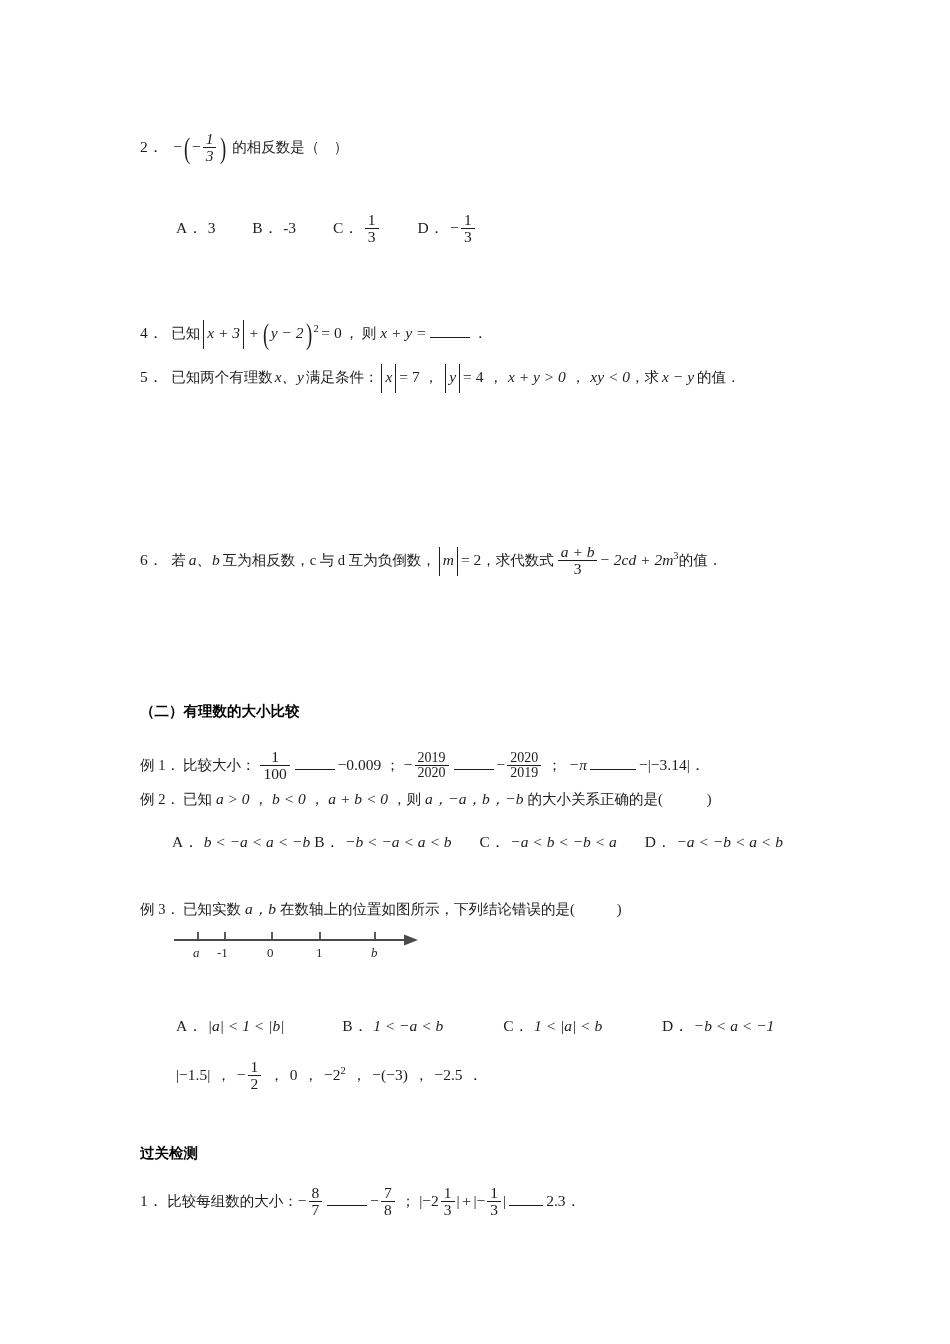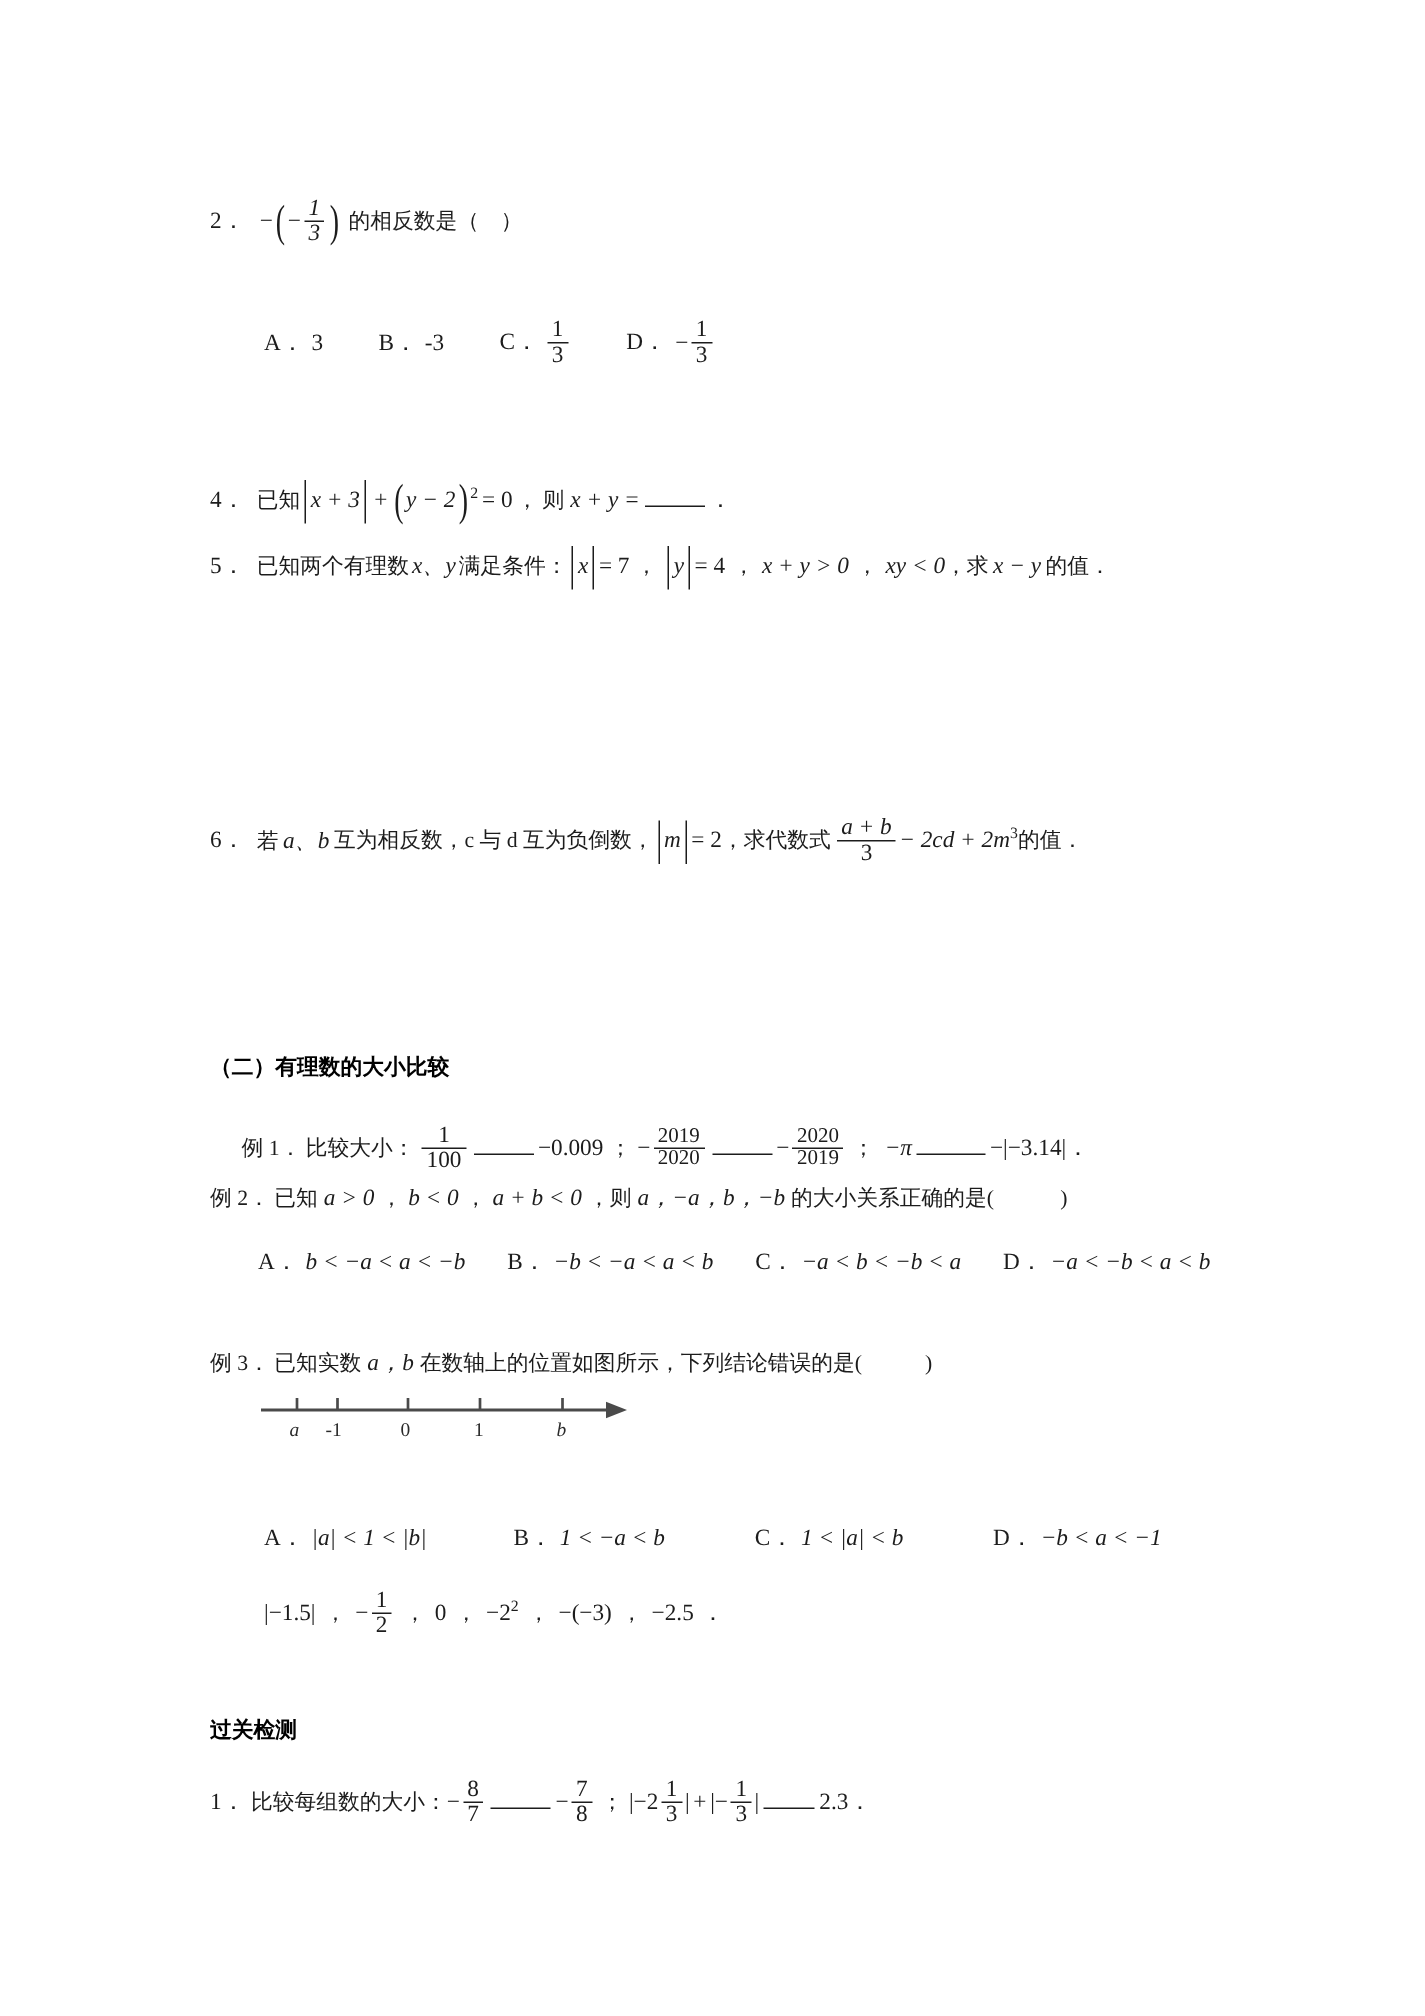--- a/index.html
+++ b/index.html
@@ -152,31 +152,31 @@
     <span class="cn" style="margin-left:4px;">已知两个有理数</span><span class="ital" style="margin:0 2px;">x、y</span><span class="cn">满足条件：</span><span class="abs-tall"></span><span class="ital">x</span><span class="abs-tall"></span><span>= 7</span><span class="cn" style="margin:0 4px;">，</span><span class="abs-tall"></span><span class="ital">y</span><span class="abs-tall"></span><span>= 4</span><span class="cn" style="margin:0 5px;">，</span><span class="ital">x + y &gt; 0</span><span class="cn" style="margin:0 5px;">，</span><span class="ital">xy &lt; 0</span><span class="cn">，求</span><span class="ital" style="margin:0 3px;">x − y</span><span class="cn">的值．</span>
   </div>
 
   <div class="row" style="left:140px; top:545px;">
     <span class="num-label">6．</span>
     <span class="cn" style="margin-left:4px;">若</span><span class="ital" style="margin:0 3px;">a、b</span><span class="cn">互为相反数，c 与 d 互为负倒数，</span><span class="abs-tall"></span><span class="ital">m</span><span class="abs-tall"></span><span>= 2</span><span class="cn">，求代数式</span><span class="frac" style="margin-left:4px;"><span class="n">a + b</span><span class="d upright">3</span></span><span class="ital">− 2cd + 2m</span><span class="sup upr">3</span><span class="cn">的值．</span>
   </div>
 
   <div class="heading" style="left:140px; top:702px;">（二）有理数的大小比较</div>
 
-  <div class="row" style="left:140px; top:750px;margin-left:21px;">
+  <div class="row" style="left:140px; top:750px;">
     <span class="cn">例 1．</span><span class="cn" style="margin-left:3px;">比较大小：</span><span class="frac up" style="margin-left:5px;"><span class="n">1</span><span class="d">100</span></span><span class="blank w2"></span><span>−0.009</span><span class="cn" style="margin:0 4px;">；</span><span>−</span><span class="frac up fsmall"><span class="n">2019</span><span class="d">2020</span></span><span class="blank w2"></span><span>−</span><span class="frac up fsmall"><span class="n">2020</span><span class="d">2019</span></span><span class="cn" style="margin:0 4px;">；</span><span class="ital" style="margin-left:3px;">−π</span><span class="blank w3"></span><span>−|−3.14|</span><span>．</span>
   </div>
 
   <div class="row" style="left:140px; top:790px;">
     <span class="cn">例 2．</span><span class="cn" style="margin-left:3px;">已知</span><span class="ital" style="margin:0 4px;">a &gt; 0</span><span class="cn">，</span><span class="ital" style="margin:0 4px;">b &lt; 0</span><span class="cn">，</span><span class="ital" style="margin:0 4px;">a + b &lt; 0</span><span class="cn">，则</span><span class="ital" style="margin:0 4px;">a，−a，b，−b</span><span class="cn">的大小关系正确的是(</span><span class="cn" style="margin-left:44px;">)</span>
   </div>
 
   <div class="row" style="left:172px; top:833px;">
     <span class="opt"><span class="optlabel">A．</span><span class="ital" style="margin-left:5px;">b &lt; −a &lt; a &lt; −b</span></span>
-    <span class="opt" style="margin-left:24px;"><span class="optlabel">B．</span><span class="ital" style="margin-left:5px;">−b &lt; −a &lt; a &lt; b</span></span>
+    <span class="opt" style=""><span class="optlabel">B．</span><span class="ital" style="margin-left:5px;">−b &lt; −a &lt; a &lt; b</span></span>
     <span class="opt" style="margin-left:24px;"><span class="optlabel">C．</span><span class="ital" style="margin-left:5px;">−a &lt; b &lt; −b &lt; a</span></span>
     <span class="opt" style="margin-left:24px;"><span class="optlabel">D．</span><span class="ital" style="margin-left:5px;">−a &lt; −b &lt; a &lt; b</span></span>
   </div>
 
   <div class="row" style="left:140px; top:900px;">
     <span class="cn">例 3．</span><span class="cn" style="margin-left:3px;">已知实数</span><span class="ital" style="margin:0 4px;">a，b</span><span class="cn">在数轴上的位置如图所示，下列结论错误的是(</span><span class="cn" style="margin-left:42px;">)</span>
   </div>
 
   <div class="numline" style="left:172px; top:928px;">
     <svg width="250" height="22" viewBox="0 0 250 22">

